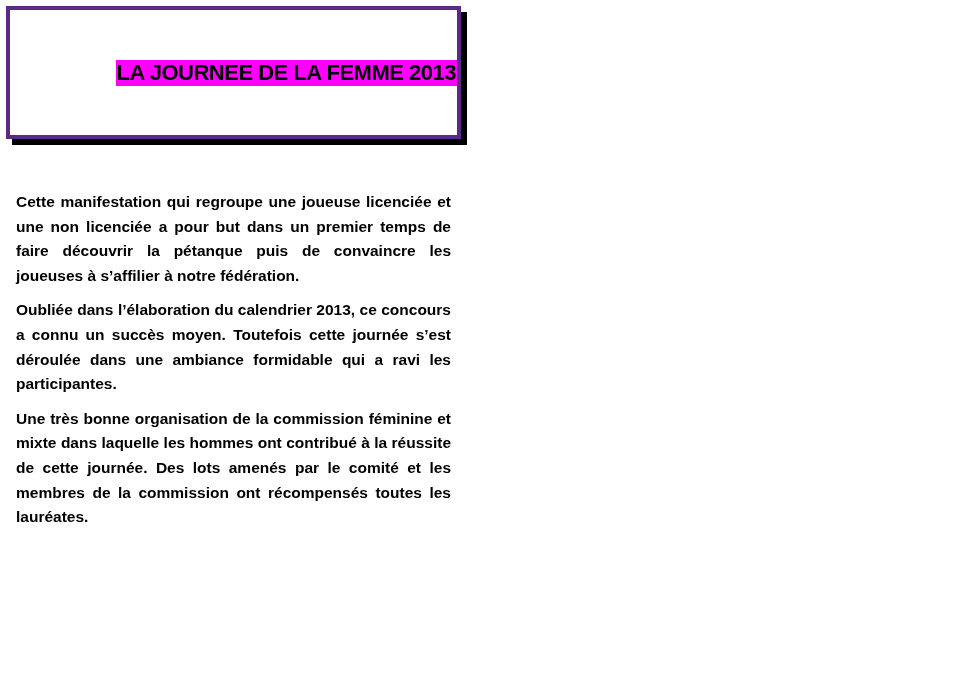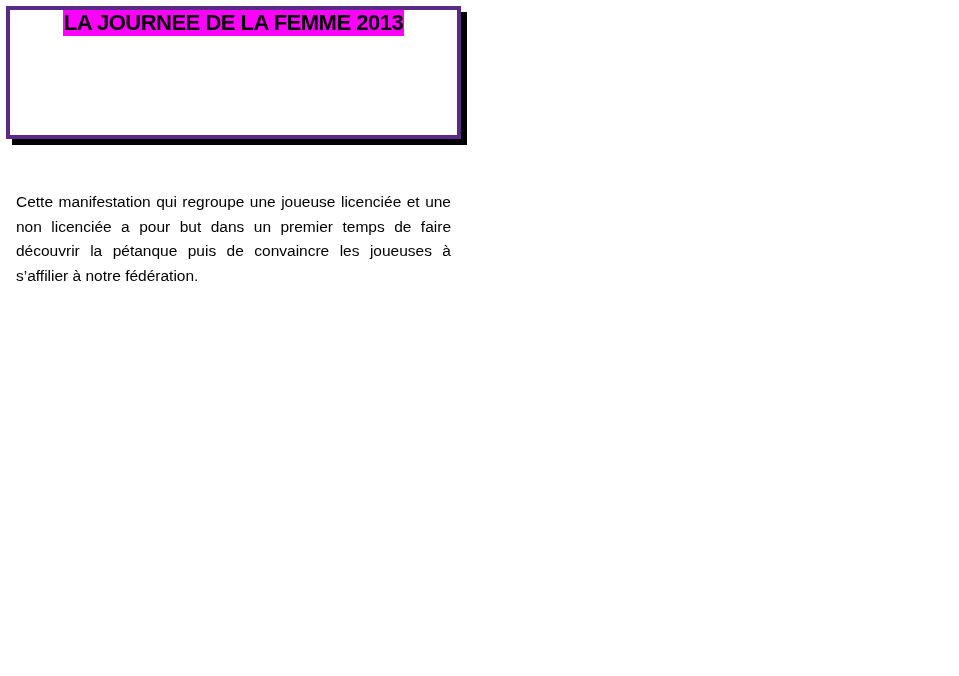--- a/index.html
+++ b/index.html
@@ -9,44 +9,46 @@
     font-family: "Liberation Sans", sans-serif;
   }
   .title-shadow {
     position: absolute; left: 12px; top: 12px; width: 455px; height: 133px;
     background: #000000;
   }
   .title-box {
     position: absolute; left: 6px; top: 6px; width: 447px; height: 125px;
     border: 4px solid #5b2a86;
     background: #ffffff;
-    display: flex; align-items: flex-start; justify-content: center;
+    display: flex; flex-direction: column; align-items: flex-end; justify-content: center;
   }
   .title-line {
     background: #ff00ff;
     color: #000;
     font-family: "Liberation Sans", sans-serif;
     font-weight: bold;
     font-size: 22px;
     letter-spacing: -0.5px;
     line-height: 26px;
     padding: 0 1px;
     transform: scaleX(1.0);
   }
   .body-text {
     position: absolute; left: 16px; top: 190px; width: 435px;
-    font-weight: normal; font-size: 15.5px; line-height: 24.6px;
+    font-weight: bold; font-size: 15.5px; line-height: 24.6px;
     color: #000; text-align: justify;
   }
   .body-text p { margin: 0 0 10px 0; }
   .big-year { font-size: 18px; }
 </style>
 </head>
 <body>
 
 <div class="title-shadow"></div>
 <div class="title-box">
   <span class="title-line">LA JOURNEE DE LA FEMME 2013</span>
 </div>
 
 <div class="body-text">
   <p>Cette manifestation qui regroupe une joueuse licenciée et une non licenciée a pour but dans un premier temps de faire découvrir la pétanque puis de convaincre les joueuses à s’affilier à notre fédération.</p>
+  <p>Oubliée dans l’élaboration du calendrier 2013, ce concours a connu un succès moyen. Toutefois cette journée s’est déroulée dans une ambiance formidable qui a ravi les participantes.</p>
+  <p>Une très bonne organisation de la commission féminine et mixte dans laquelle les hommes ont contribué à la réussite de cette journée. Des lots amenés par le comité et les membres de la commission ont récompensés toutes les lauréates.</p>
 </div>
 
 </body></html>

